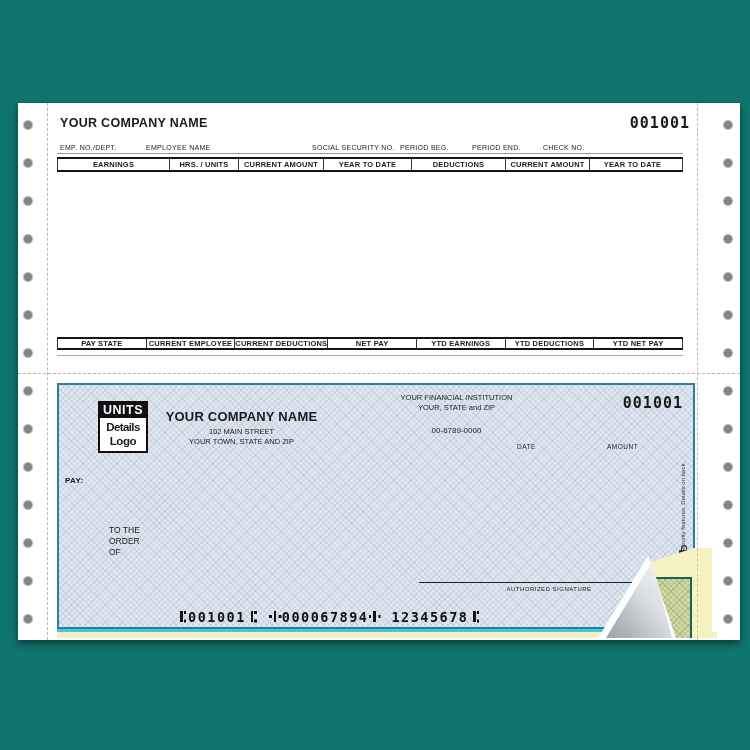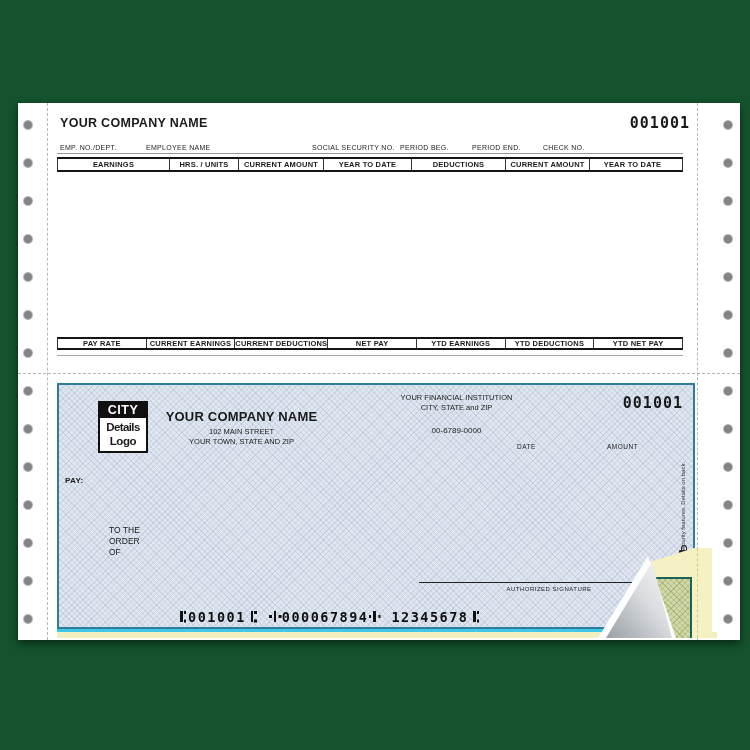--- a/index.html
+++ b/index.html
@@ -1,16 +1,16 @@
 <!DOCTYPE html>
 <html><head>
 <meta charset="utf-8">
 <style>
   html,body{margin:0;padding:0;background:#ffffff;}
-  .canvas{position:relative;width:750px;height:750px;background:#14532d;overflow:hidden;
+  .canvas{position:relative;width:750px;height:750px;background:#0f766e;overflow:hidden;
           font-family:"Liberation Sans",sans-serif;color:#1a1a1a;}
   .sheet{position:absolute;left:18px;top:103px;width:722px;height:537px;background:#ffffff;
          box-shadow:0 4px 8px rgba(0,0,0,.45),0 0 3px rgba(0,0,0,.18);}
   
   .holes-left{position:absolute;left:0;top:0;width:29px;height:537px;
     background-image:radial-gradient(circle at 10px 19px,#828486 0 3.5px,#b9babc 4.5px,rgba(0,0,0,0) 5.5px);
     background-size:29px 38px;background-position:0 3px;background-repeat:repeat-y;}
   .holes-right{position:absolute;left:679px;top:0;width:43px;height:537px;
     background-image:radial-gradient(circle at 31px 19px,#828486 0 3.5px,#b9babc 4.5px,rgba(0,0,0,0) 5.5px);
     background-size:43px 38px;background-position:0 3px;background-repeat:repeat-y;}
@@ -120,50 +120,50 @@
         <div class="cell e0">EARNINGS</div>
         <div class="cell e1">HRS. / UNITS</div>
         <div class="cell e2">CURRENT AMOUNT</div>
         <div class="cell e3">YEAR TO DATE</div>
         <div class="cell e4">DEDUCTIONS</div>
         <div class="cell e5">CURRENT AMOUNT</div>
         <div class="cell e6">YEAR TO DATE</div>
       </div>
 
       <div class="band totals">
-        <div class="cell">PAY RATE</div>
-        <div class="cell">CURRENT EARNINGS</div>
+        <div class="cell">PAY STATE</div>
+        <div class="cell">CURRENT EMPLOYEE</div>
         <div class="cell">CURRENT DEDUCTIONS</div>
         <div class="cell">NET PAY</div>
         <div class="cell">YTD EARNINGS</div>
         <div class="cell">YTD DEDUCTIONS</div>
         <div class="cell">YTD NET PAY</div>
       </div>
       <div class="totals-underline"></div>
     </div>
 
     <div class="yellow-sliver"></div>
     <div class="cyan-line"></div>
 
     <div class="check">
       <div class="logo">
-        <div class="logo-free">CITY</div>
+        <div class="logo-free">UNITS</div>
         <div class="logo-standard">Details</div>
         <div class="logo-logo">Logo</div>
       </div>
 
       <div class="company-block">
         <div class="company-name">YOUR COMPANY NAME</div>
         <div class="company-addr">102 MAIN STREET</div>
         <div class="company-addr">YOUR TOWN, STATE AND ZIP</div>
       </div>
 
       <div class="bank-block">
         <div class="bank-line">YOUR FINANCIAL INSTITUTION</div>
-        <div class="bank-line">CITY, STATE and ZIP</div>
+        <div class="bank-line">YOUR, STATE and ZIP</div>
         <div class="bank-fraction">00-6789-0000</div>
       </div>
 
       <div class="check-number">001001</div>
 
       <span class="lbl lbl-date">DATE</span>
       <span class="lbl lbl-amount">AMOUNT</span>
 
       <div class="lbl-pay">PAY:</div>
 

